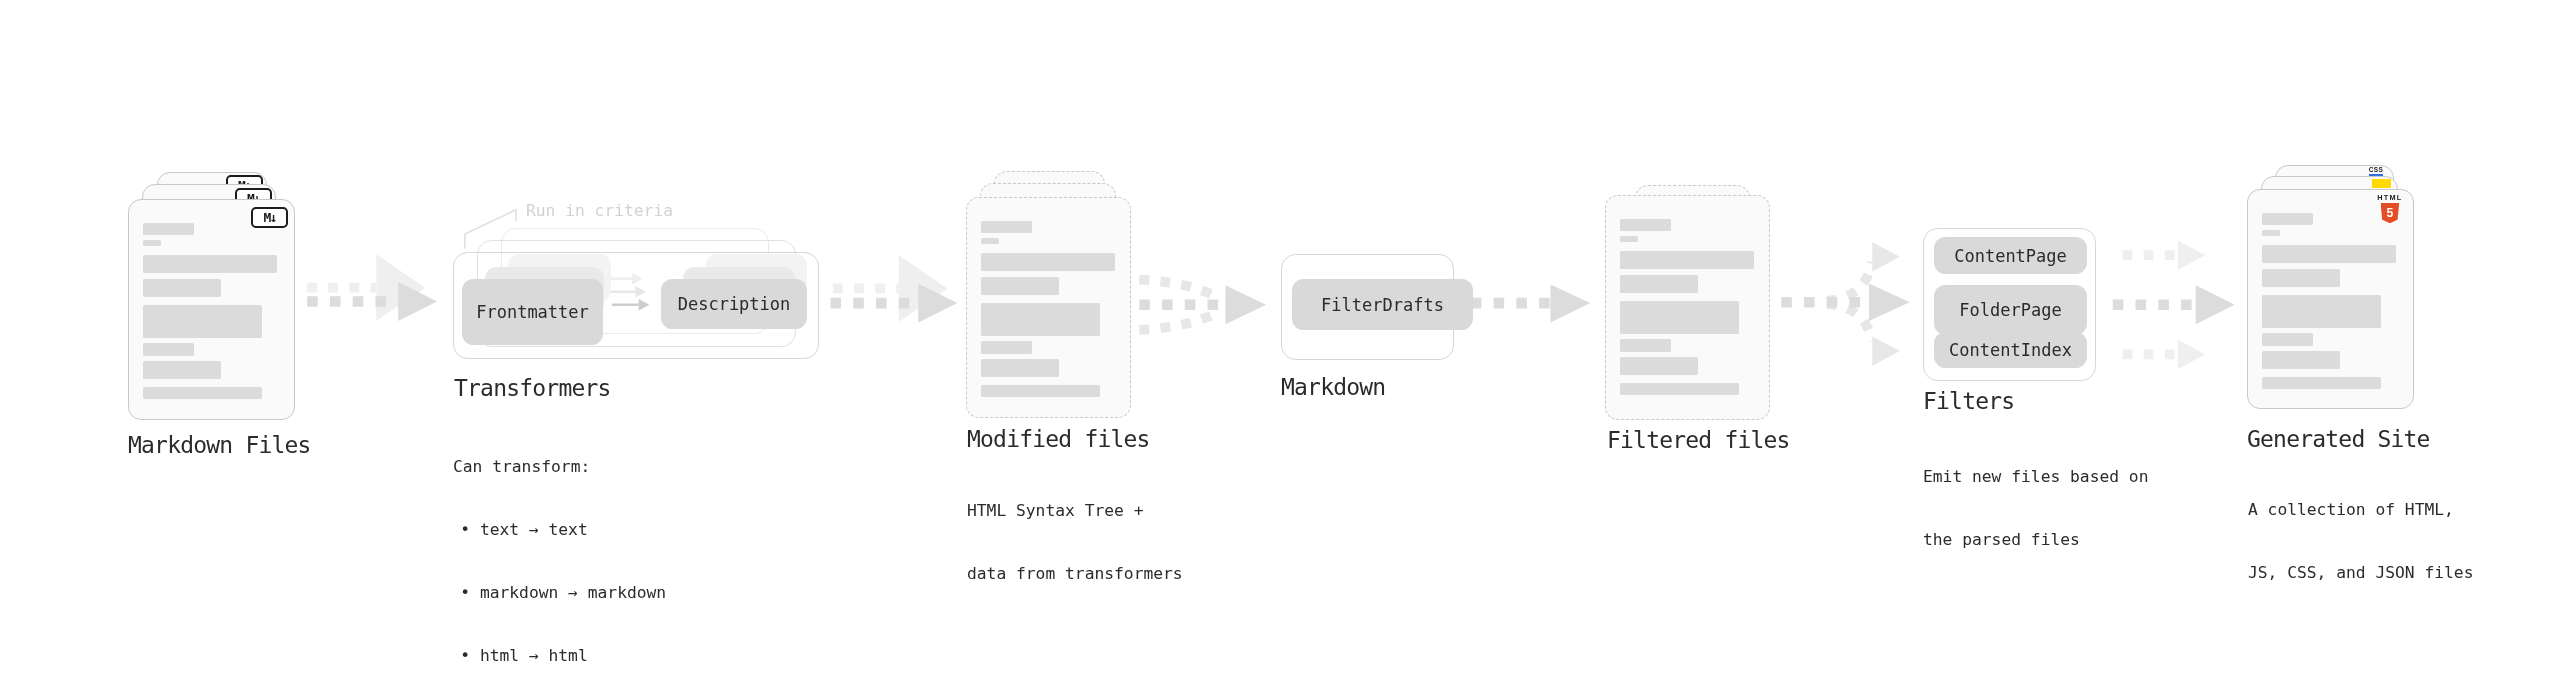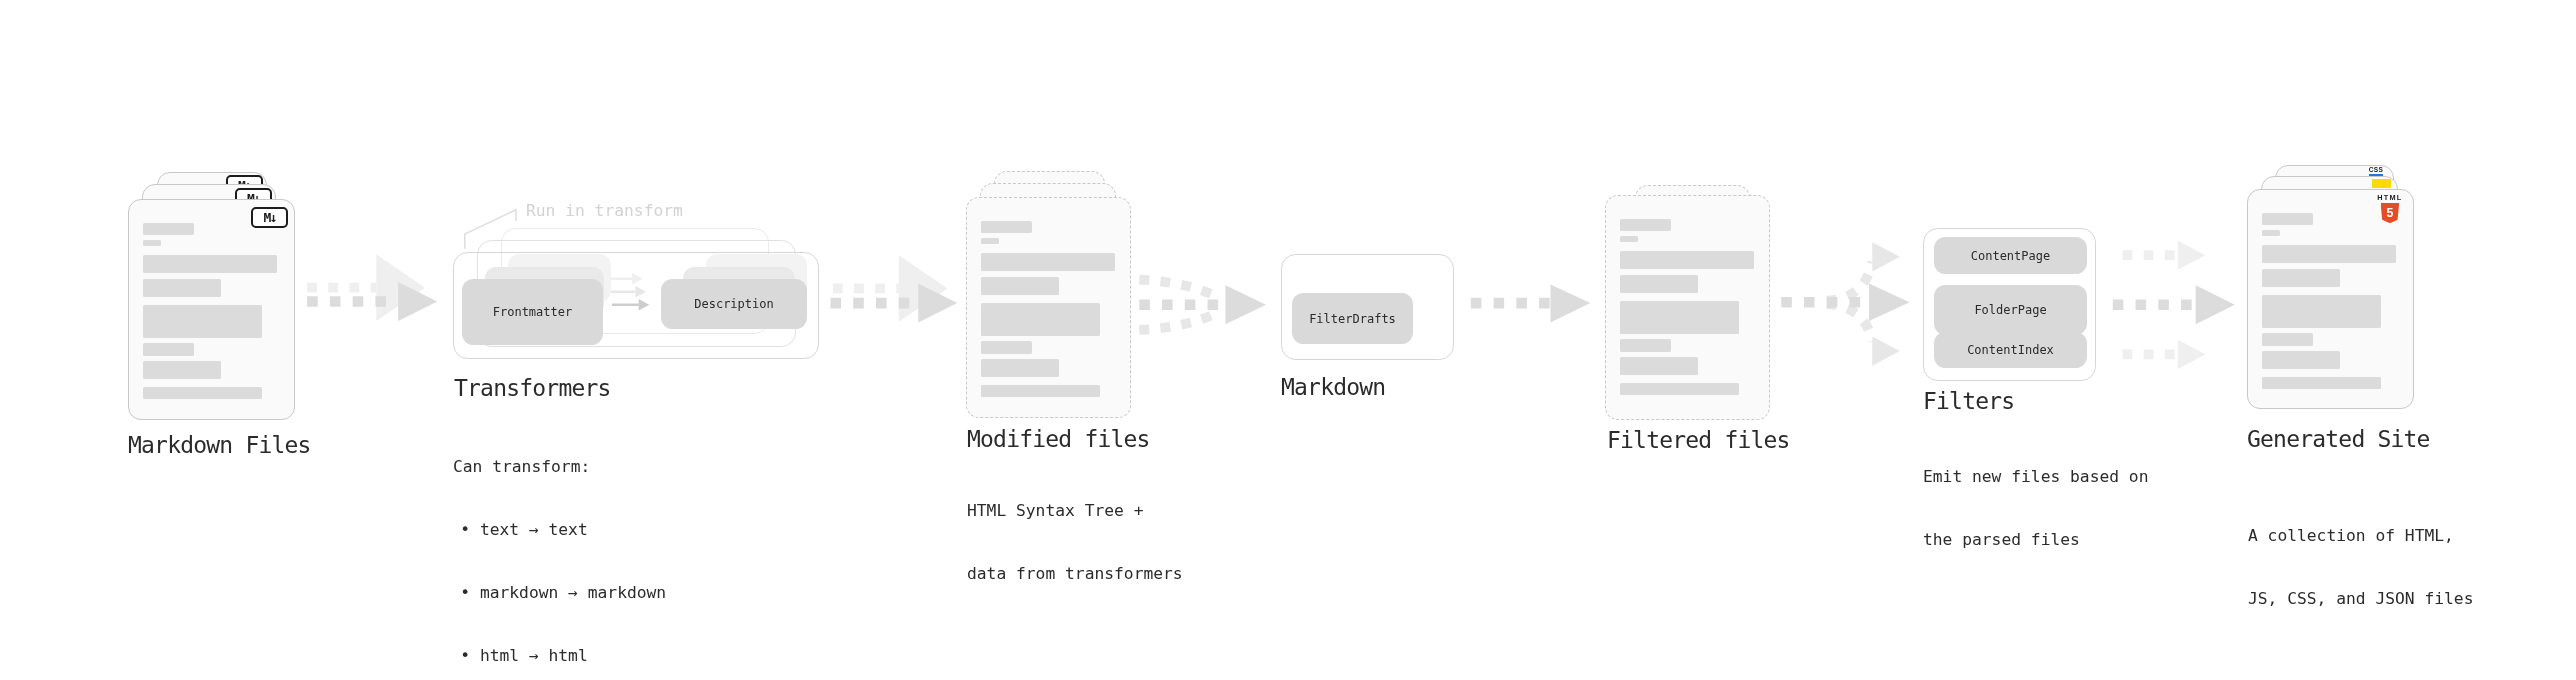--- a/index.html
+++ b/index.html
@@ -47,21 +47,21 @@
   .css-badge{position:absolute;display:flex;flex-direction:column;align-items:center;}
   .css-word{font-family:"Liberation Sans",sans-serif;font-weight:bold;font-size:6.5px;
             color:var(--icon-ink);line-height:6.5px;letter-spacing:0.4px;}
   .css-bar{width:14px;height:2.4px;background:var(--css-blue);margin-top:0.8px;}
 
   
   .frame{position:absolute;box-sizing:border-box;border:1.6px solid var(--outline);border-radius:14.6px;background:transparent;}
   .frame.mid{border-color:var(--outline-mid);}
   .frame.back{border-color:var(--outline-light);}
   .plugin{position:absolute;box-sizing:border-box;background:var(--box-fill);border-radius:11.4px;
-          display:flex;align-items:center;justify-content:center;font-size:12px;color:var(--text);}
+          display:flex;align-items:center;justify-content:center;font-size:17px;color:var(--text);}
   .plugin.g1{background:var(--ghost1);}
   .plugin.g2{background:var(--ghost2);}
 
   
   .stage-title{position:absolute;font-size:23px;letter-spacing:-0.8px;white-space:pre;color:var(--text);}
   .stage-desc{position:absolute;font-size:16.3px;line-height:21px;white-space:pre;color:var(--text);}
   .stage-desc .indent{padding-left:7.3px;}
   .annotation{position:absolute;font-size:16.3px;white-space:pre;color:var(--muted);}
 
   
@@ -159,21 +159,21 @@
         <i></i>
         <i></i>
         <i></i>
         <i></i>
         <i></i>
         <i></i>
     </span>
   </div>
   <div class="stage-title" style="left:128px;top:432px">Markdown Files</div>
 
-  <div class="annotation" style="left:526px;top:201px">Run in transform</div>
+  <div class="annotation" style="left:526px;top:201px">Run in criteria</div>
 
   <div class="frame back" style="left:501px;top:228px;width:268px;height:106px"></div>
   <div class="frame mid" style="left:477px;top:240px;width:319px;height:107px"></div>
   <div class="frame" style="left:453px;top:252px;width:366px;height:107px"></div>
 
   <div class="plugin g2" style="left:508px;top:254px;width:103px;height:48px"></div>
   <div class="plugin g1" style="left:485px;top:267px;width:119px;height:48px"></div>
   <div class="plugin" style="left:462px;top:279px;width:141px;height:66px">Frontmatter</div>
 
   <div class="plugin g2" style="left:706px;top:254px;width:101px;height:48px"></div>
@@ -202,21 +202,21 @@
         <i></i>
     </span>
   </div>
   <div class="stage-title" style="left:967px;top:426px">Modified files</div>
   <div class="stage-desc" style="left:967px;top:458px">
     <div>HTML Syntax Tree +</div>
     <div>data from transformers</div>
   </div>
 
   <div class="frame" style="left:1281px;top:254px;width:173px;height:106px"></div>
-  <div class="plugin" style="left:1292px;top:293px;width:121px;height:51px">FilterDrafts</div>
+  <div class="plugin" style="left:1292px;top:279px;width:181px;height:51px">FilterDrafts</div>
   <div class="stage-title" style="left:1281px;top:374px">Markdown</div>
 
   <div class="doc dashed" style="left:1635px;top:185px;width:115px;height:57px"></div>
   <div class="doc dashed" style="left:1605px;top:195px;width:165px;height:225px">
     <span class="bars">
       <i></i>
         <i></i>
         <i></i>
         <i></i>
         <i></i>
@@ -256,19 +256,19 @@
         <i></i>
         <i></i>
         <i></i>
         <i></i>
         <i></i>
         <i></i>
         <i></i>
     </span>
   </div>
   <div class="stage-title" style="left:2247px;top:426px">Generated Site</div>
-  <div class="stage-desc" style="left:2248px;top:483px">
+  <div class="stage-desc" style="left:2248px;top:457px">
     <div>A collection of HTML,</div>
     <div>JS, CSS, and JSON files</div>
   </div>
 
 </div>
 
 
 </body></html>

